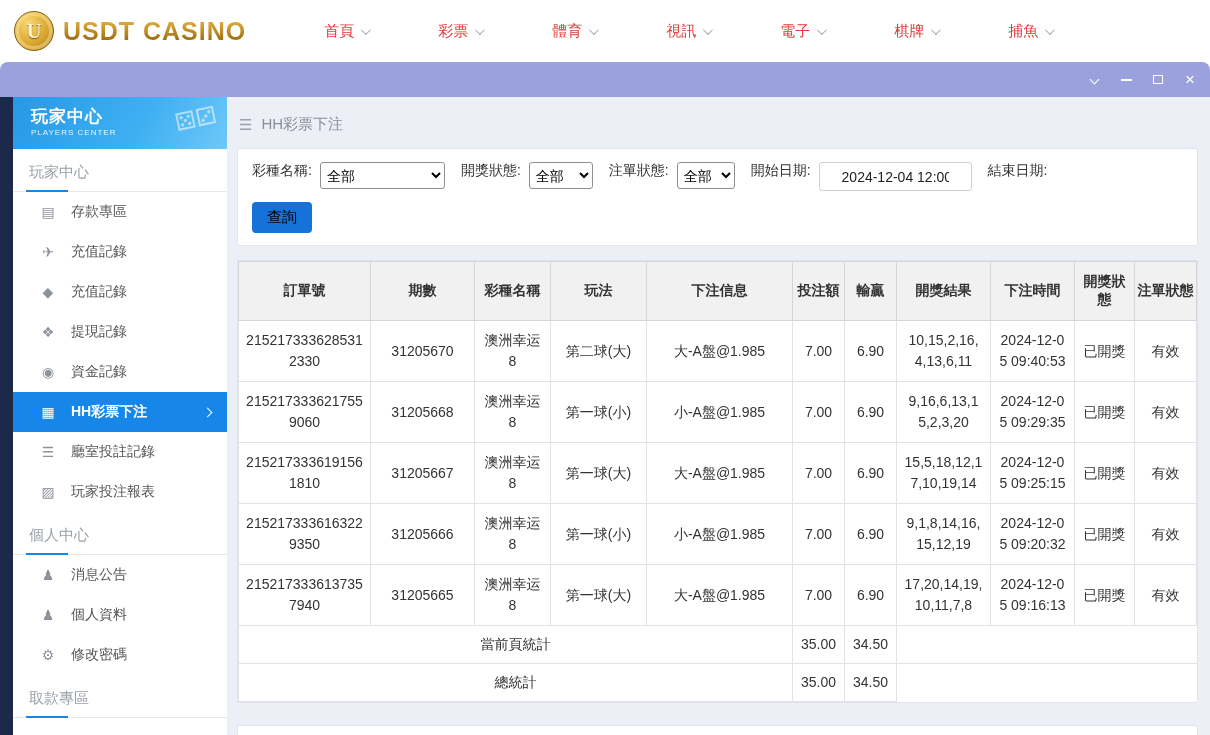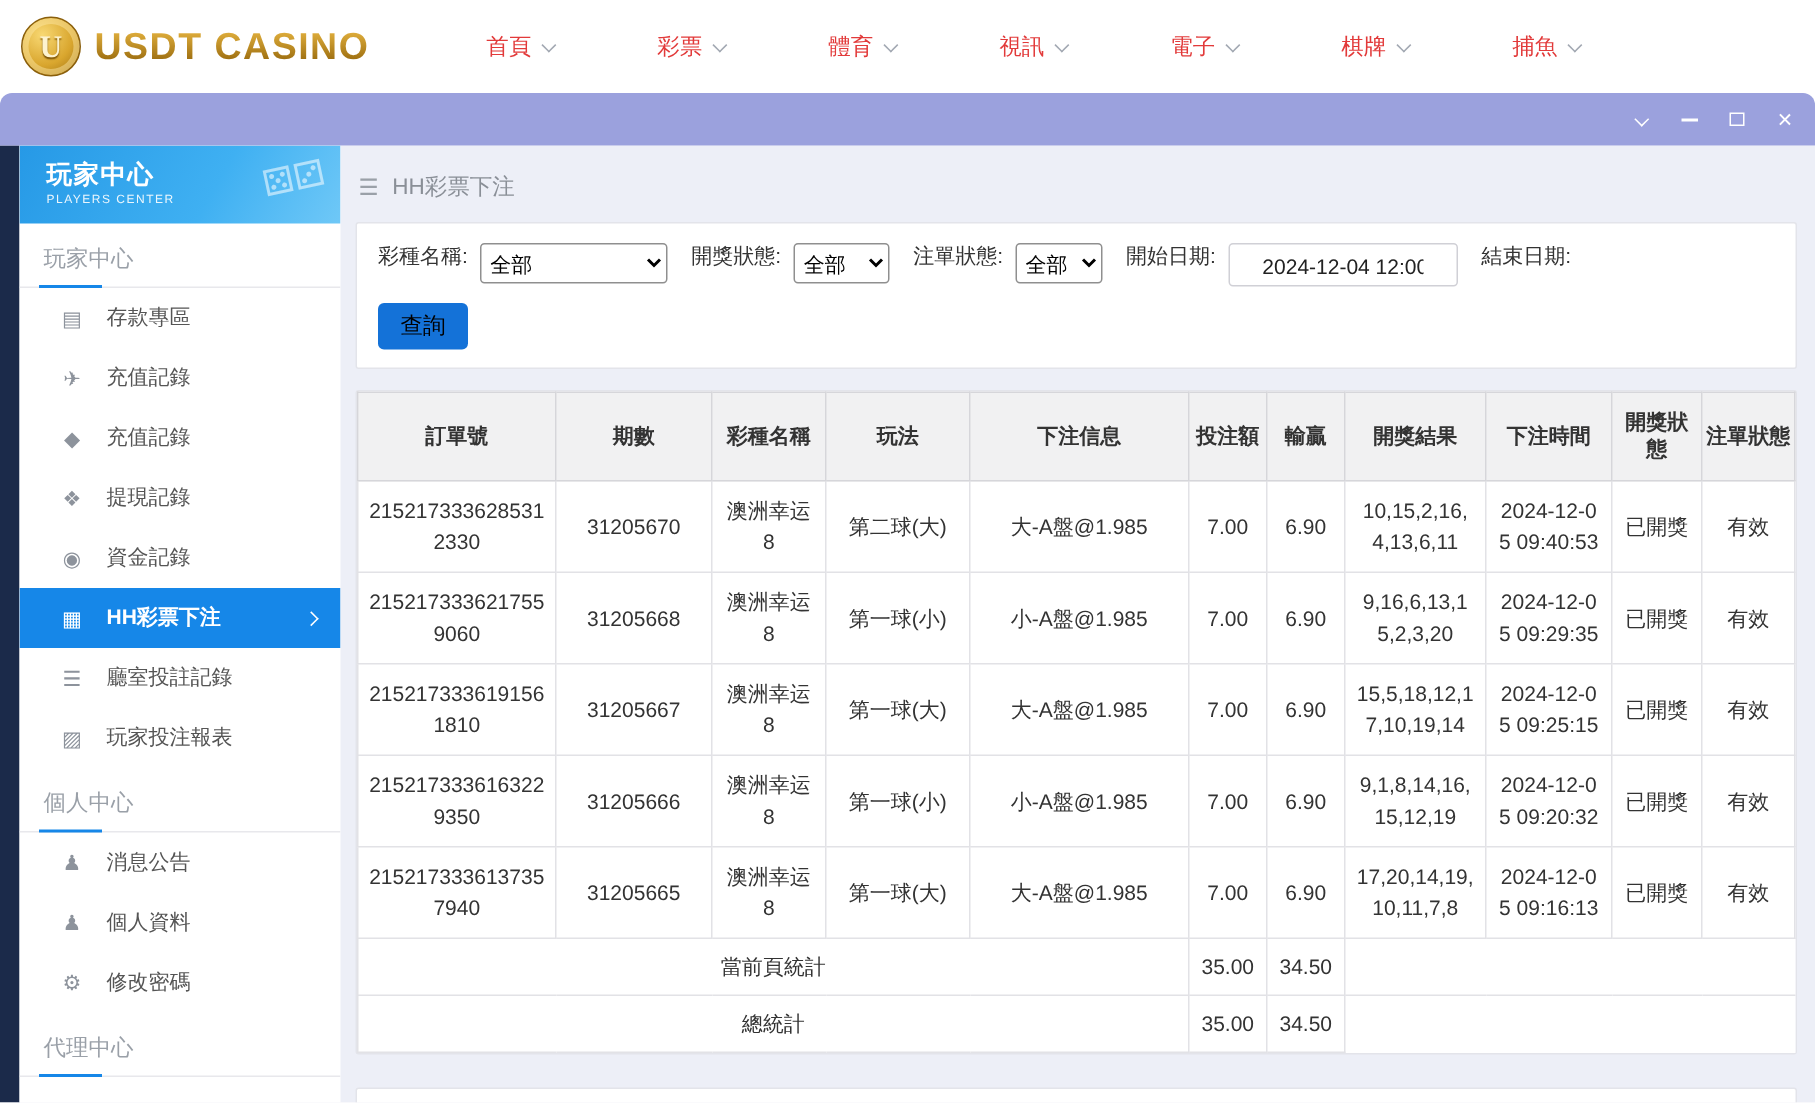--- a/index.html
+++ b/index.html
@@ -197,21 +197,21 @@
           <span>消息公告</span>
         </div>
         <div class="side-item">
           <span class="ico">♟</span>
           <span>個人資料</span>
         </div>
         <div class="side-item">
           <span class="ico">⚙</span>
           <span>修改密碼</span>
         </div>
-        <div class="side-title">代理中心</div>
+        <div class="side-title">取款專區</div>
       </div>
   </div>
 
   <div class="content">
     <div class="breadcrumb">
       <span class="ham">☰</span>
       <span>HH彩票下注</span>
     </div>
 
     <div class="card filter-card">

